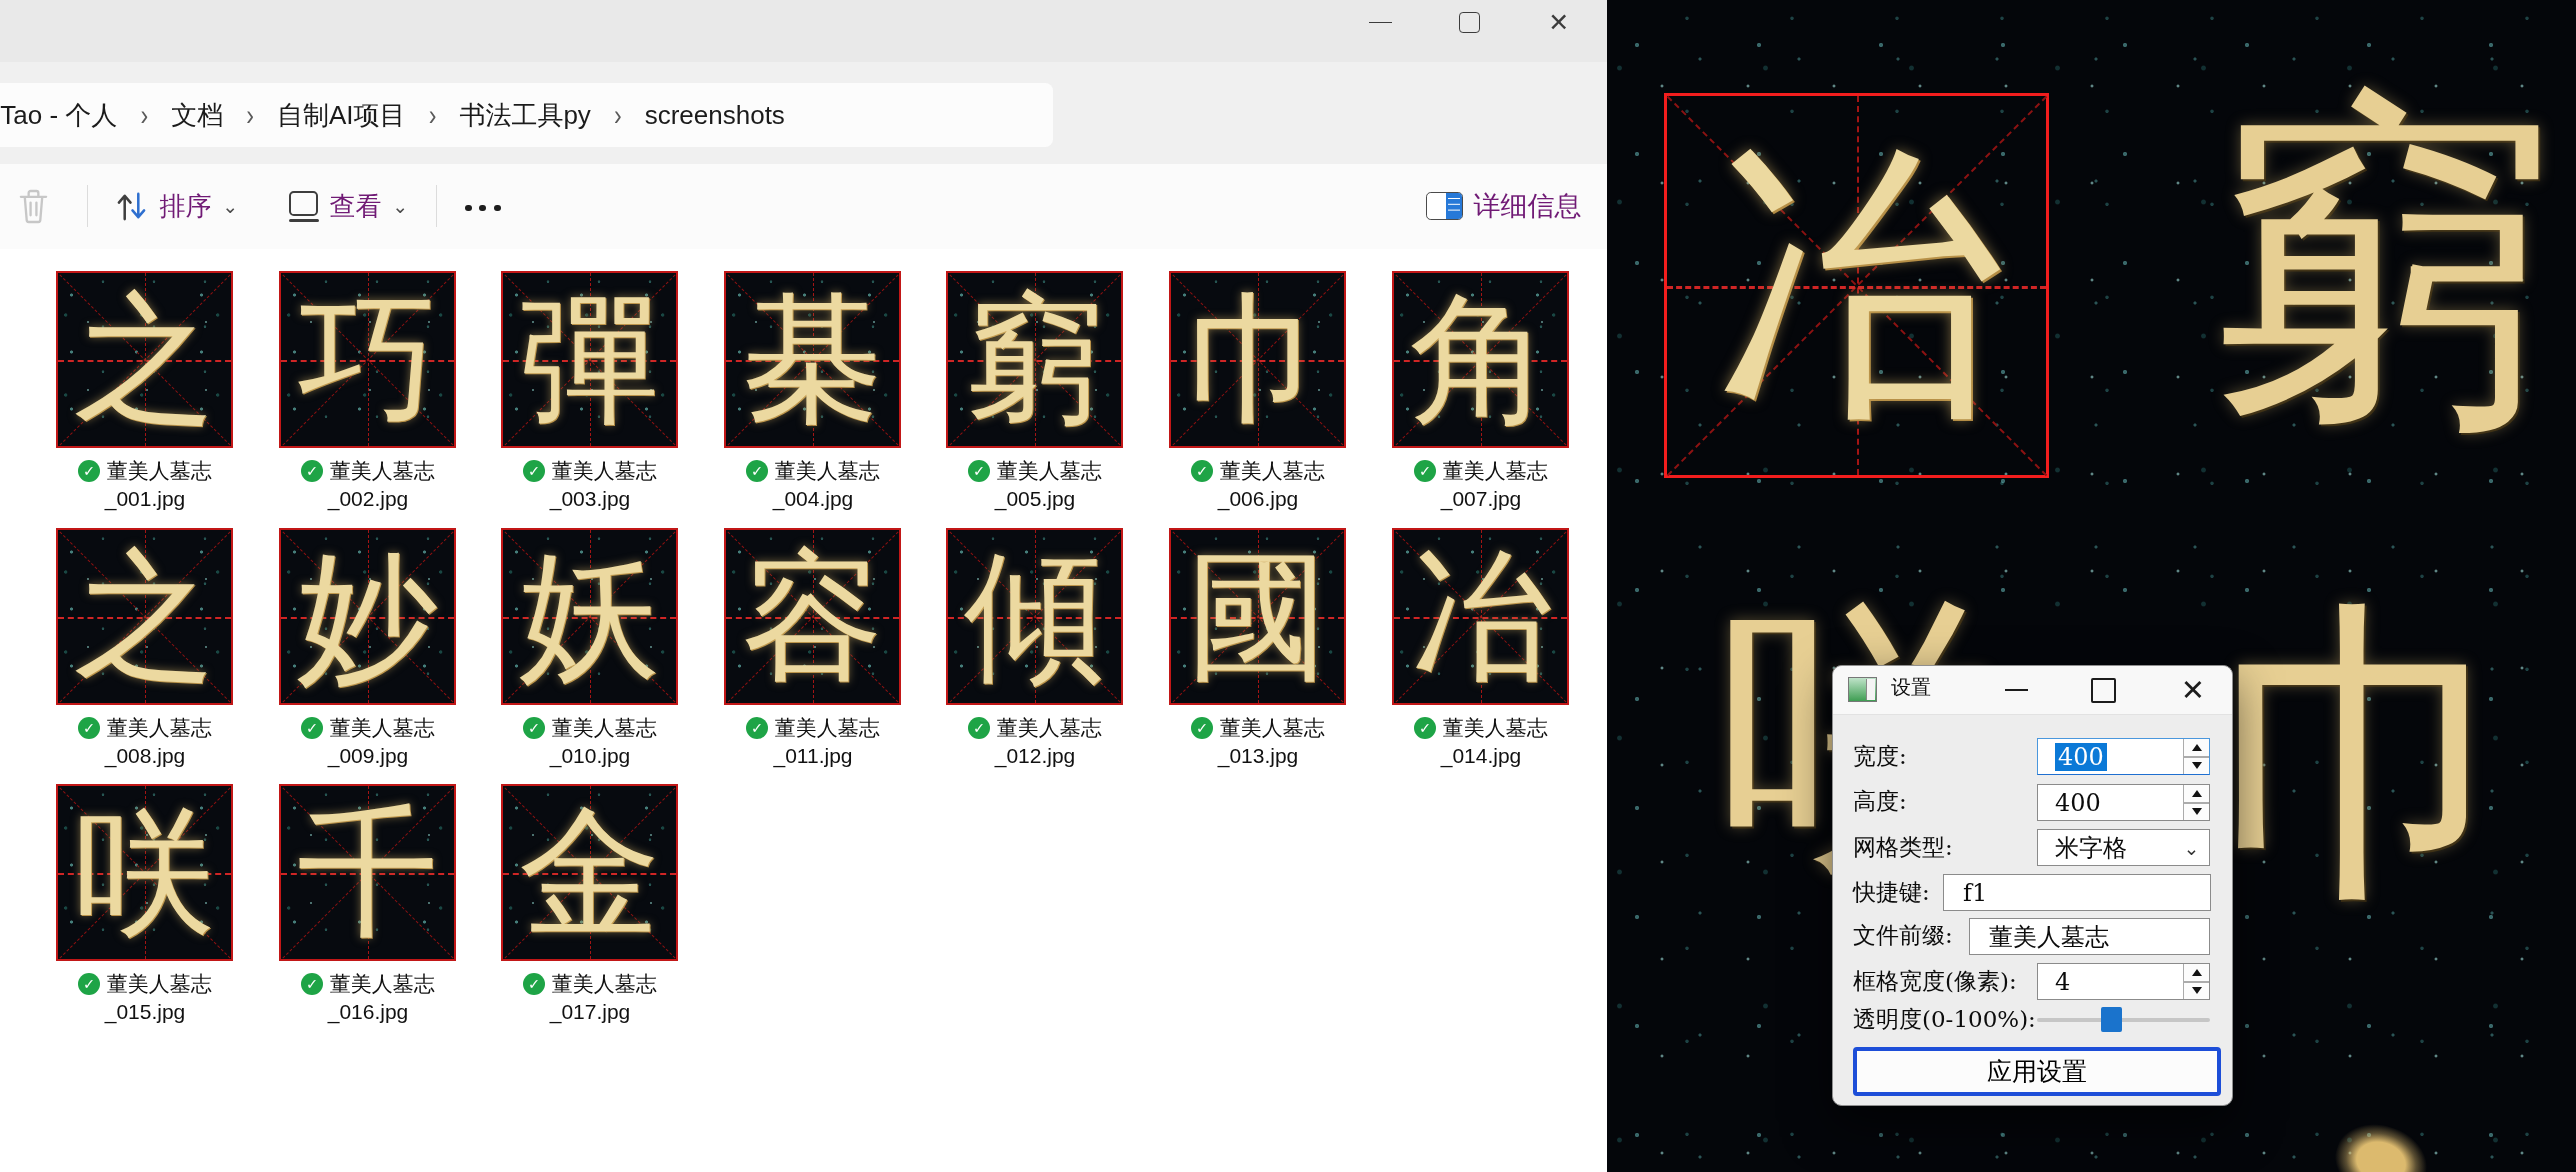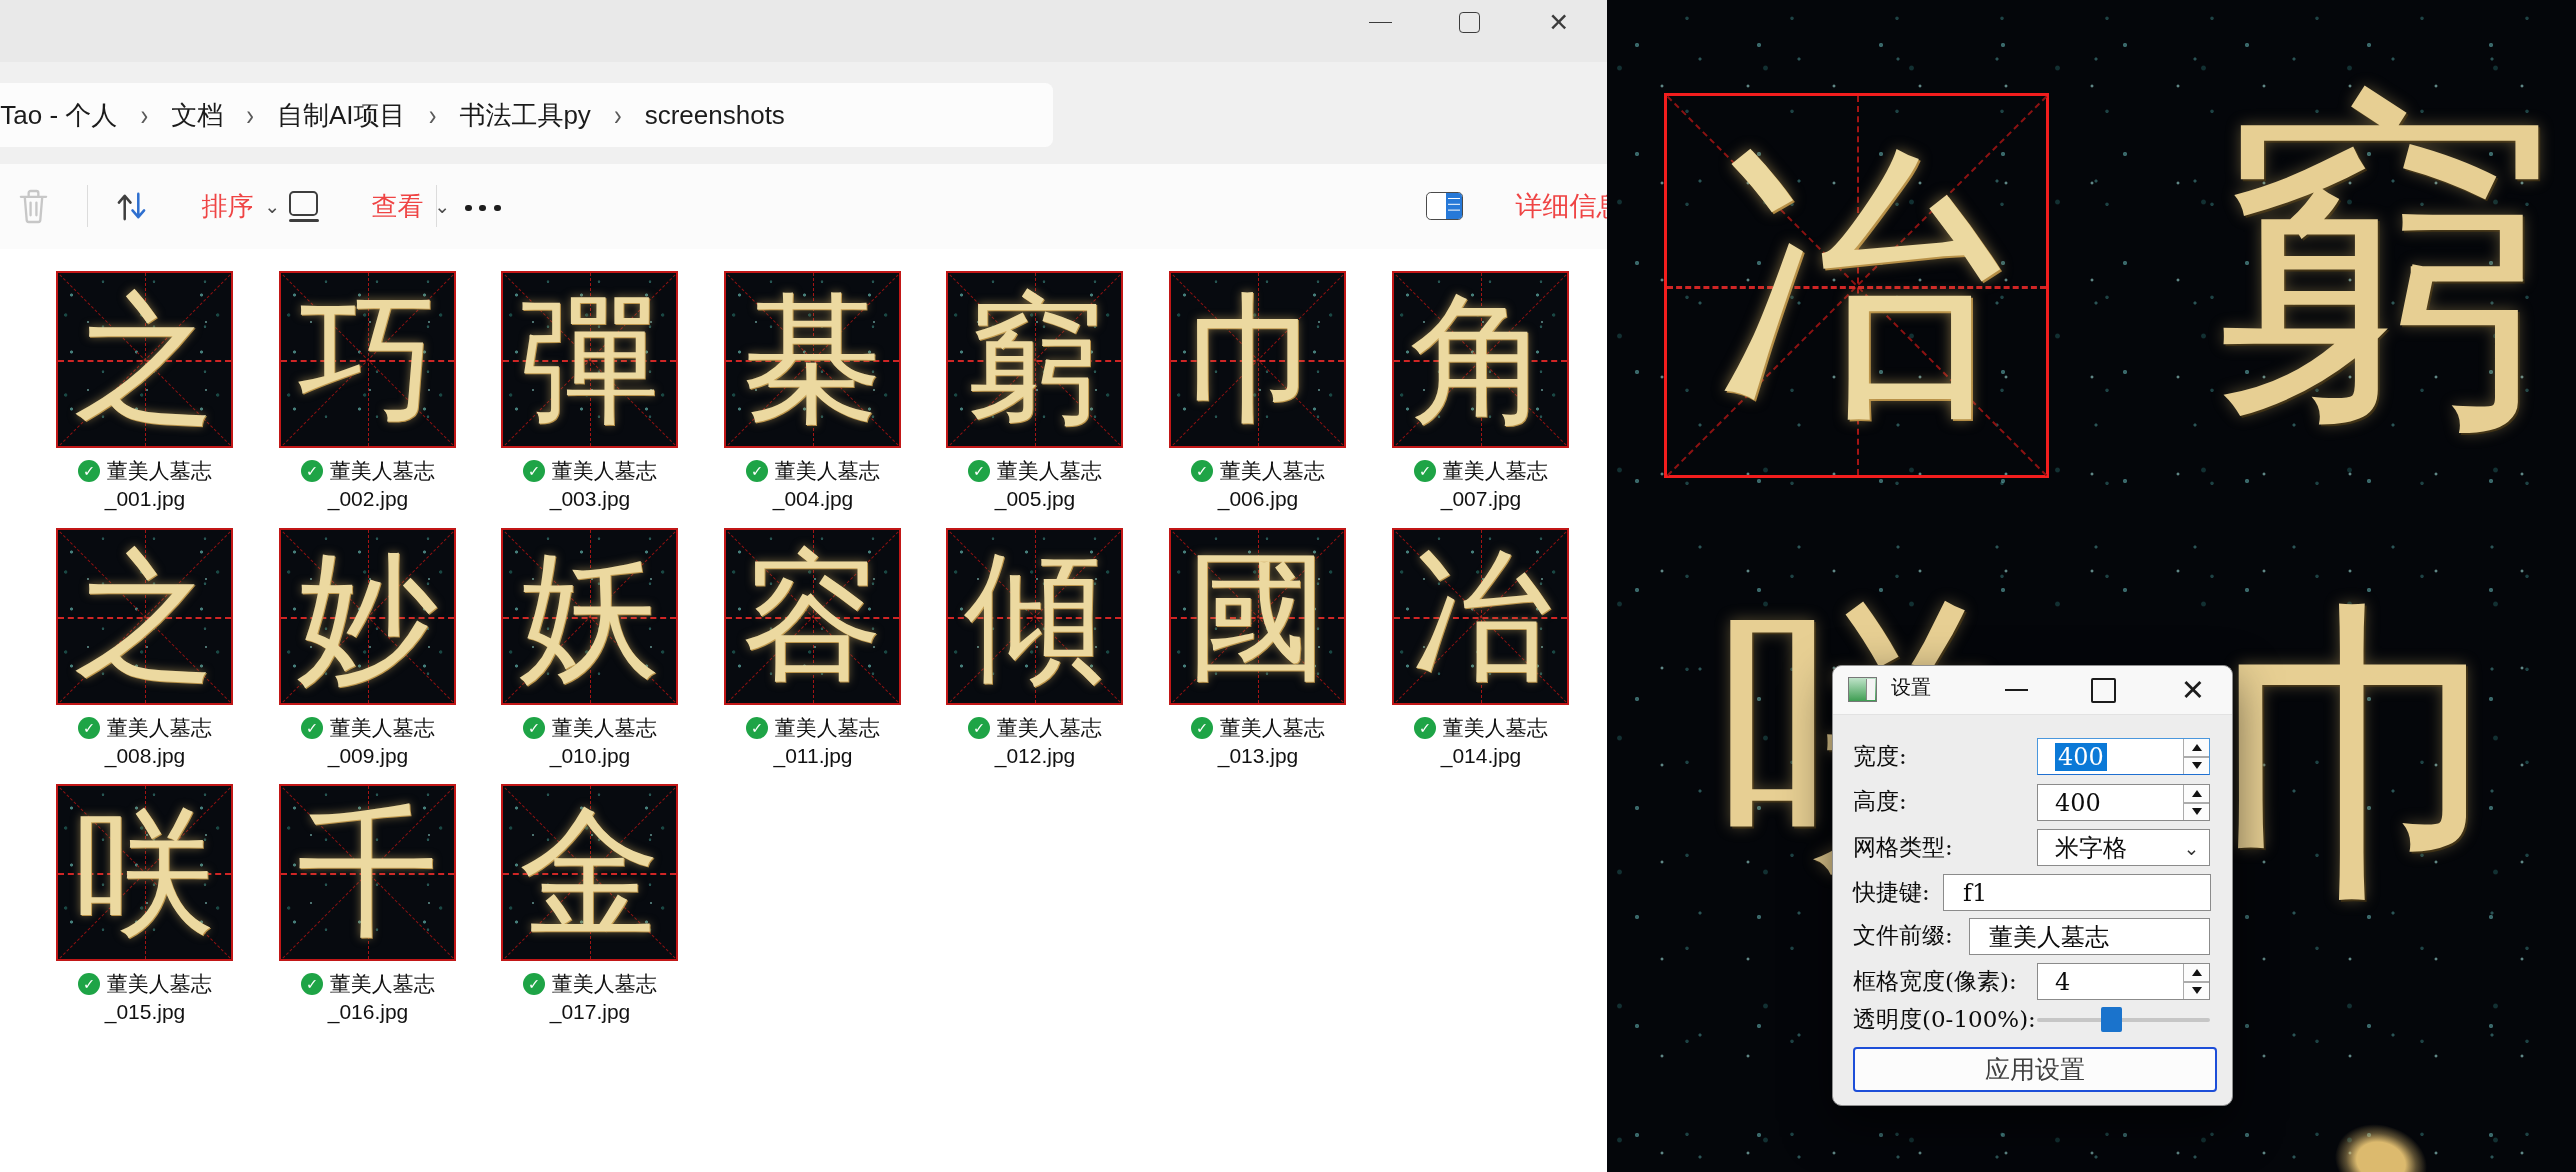--- a/index.html
+++ b/index.html
@@ -20,21 +20,21 @@
   .crumb{font-size:26px;color:#1b1b1b;padding:3.9px 7.7px;white-space:nowrap;}
   .crumb-sep{font-size:23px;color:#5a5a5a;margin:0 15.4px;transform:scaleY(1.3);}
   .search-pill{position:absolute;left:1058px;top:21px;width:529px;height:64px;background:#fcfcfc;border-radius:7.7px;}
   .search-input{position:absolute;inset:0;border:0;background:transparent;font:25px "Liberation Sans",sans-serif;
                 color:#333;padding:0 67px 0 25px;outline:none;}
   .search-input::placeholder{color:#6b6b6b;}
   .search-icon{position:absolute;right:19px;top:18.3px;width:27px;height:27px;}
 
   .toolbar{position:absolute;left:0;top:164px;width:100%;height:85px;background:#fbfbfb;border-bottom:1px solid #e6e6e6;}
   .tb{position:absolute;top:15.4px;height:54px;display:flex;align-items:center;gap:10.6px;}
-  .tb-label{font-size:26px;color:#ef4444;white-space:nowrap;margin-left:42px;}
+  .tb-label{font-size:26px;color:#701a75;white-space:nowrap;}
   .chev{font-size:19px;color:#4a4a4a;}
   .tb-sep{position:absolute;top:21px;width:1px;height:42px;background:#dcdcdc;}
   .dot{width:6.7px;height:6.7px;border-radius:50%;background:#1d1d1d;margin:0 3.9px;display:inline-block;}
   .view-ic{width:25px;height:21px;border:2.4px solid #3d3d3d;border-radius:4.8px;}
   .view-ic-bar{width:30px;height:3.4px;background:#3d3d3d;border-radius:1.9px;margin-top:2.9px;}
   .details-ic{position:relative;width:35px;height:26px;border:1.9px solid #4a4a4a;border-radius:4.8px;overflow:hidden;background:#fff;}
   .details-ic i{position:absolute;right:0;top:0;bottom:0;width:45%;background:#2779d8;}
   .details-ic i:before{content:"";position:absolute;left:1.9px;right:1.9px;top:4.8px;border-top:1.9px solid #fff;box-shadow:0 5.8px 0 #fff,0 11.6px 0 #fff;}
 
   .content{position:absolute;left:0;top:249px;width:100%;height:924px;background:#fff;}
@@ -109,22 +109,22 @@
   .field.focused{border-color:#4a97dd;border-bottom:1.9px solid #1f6fd0;}
   .sel-val{background:#0b79d7;color:#fff;padding:0 2.9px;}
   .spin{position:absolute;right:-1px;top:-1px;bottom:-1px;width:27px;display:flex;flex-direction:column;}
   .spin b{flex:1;border:1px solid #ababab;background:#fcfcfc;display:flex;align-items:center;justify-content:center;}
   .tri-up{width:0;height:0;border-left:5.8px solid transparent;border-right:5.8px solid transparent;border-bottom:7.7px solid #121212;}
   .tri-dn{width:0;height:0;border-left:5.8px solid transparent;border-right:5.8px solid transparent;border-top:7.7px solid #121212;}
   .combo-chev{position:absolute;right:9.6px;font-size:19px;color:#333;}
   .txtfield{border:0;outline:none;background:transparent;font:24px "DejaVu Serif","Liberation Serif",serif;width:100%;color:#0b0b0b;}
   .slider-groove{position:absolute;height:3.9px;background:#c6c6c6;border-radius:1.9px;}
   .slider-handle{position:absolute;width:21px;height:25px;background:#1a73cc;border-radius:1.9px;}
-  .apply-btn{position:absolute;left:20px;top:381px;width:360px;height:41px;background:#fcfcfc;border:2px solid #1d4ed8;
-             border-radius:3.9px;font-size:25px;color:#404040;display:flex;align-items:center;justify-content:center;}
+  .apply-btn{position:absolute;left:20px;top:381px;width:360px;height:41px;background:#fcfcfc;border:4px solid #1d4ed8;
+             border-radius:3.9px;font-size:25px;color:#000000;display:flex;align-items:center;justify-content:center;}
 </style>
 </head>
 <body>
 
 <div class="explorer">
 
   <div class="titlebar">
     <div class="win-controls">
       <div class="win-btn">
           <span class="min-bar"></span>

